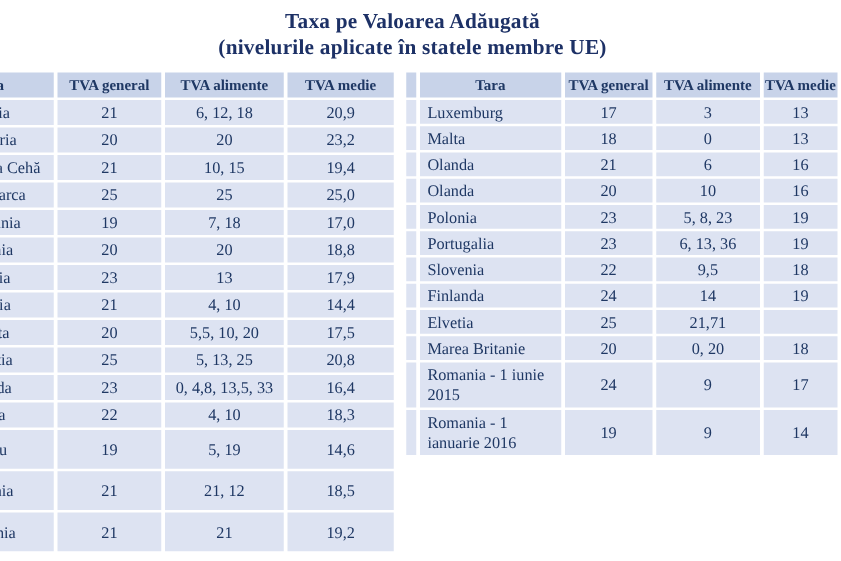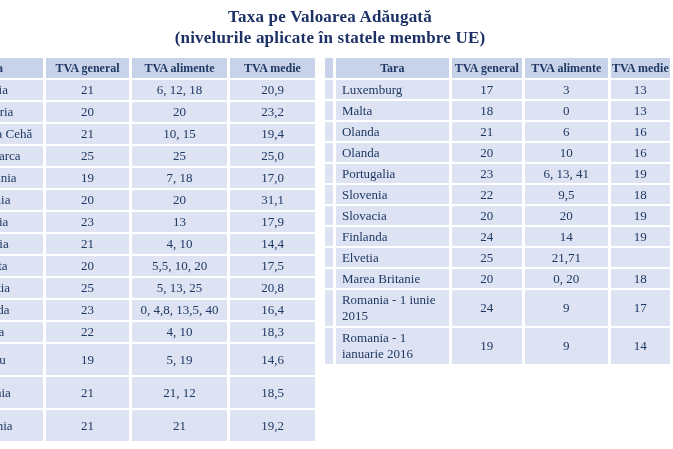--- a/index.html
+++ b/index.html
@@ -118,21 +118,21 @@
         <tr>
           <td class="name">Germania</td>
           <td>19</td>
           <td>7, 18</td>
           <td>17,0</td>
         </tr>
         <tr>
           <td class="name">Estonia</td>
           <td>20</td>
           <td>20</td>
-          <td>31,1</td>
+          <td>18,8</td>
         </tr>
         <tr>
           <td class="name">Grecia</td>
           <td>23</td>
           <td>13</td>
           <td>17,9</td>
         </tr>
         <tr>
           <td class="name">Spania</td>
           <td>21</td>
@@ -147,21 +147,21 @@
         </tr>
         <tr>
           <td class="name">Croatia</td>
           <td>25</td>
           <td>5, 13, 25</td>
           <td>20,8</td>
         </tr>
         <tr>
           <td class="name">Irlanda</td>
           <td>23</td>
-          <td>0, 4,8, 13,5, 40</td>
+          <td>0, 4,8, 13,5, 33</td>
           <td>16,4</td>
         </tr>
         <tr>
           <td class="name">Italia</td>
           <td>22</td>
           <td>4, 10</td>
           <td>18,3</td>
         </tr>
         <tr class="tall">
           <td class="name">Cipru</td>
@@ -225,41 +225,41 @@
         </tr>
         <tr>
           <td class="sliver"></td>
           <td class="name">Olanda</td>
           <td>20</td>
           <td>10</td>
           <td>16</td>
         </tr>
         <tr>
           <td class="sliver"></td>
+          <td class="name">Polonia</td>
+          <td>23</td>
+          <td>5, 8, 23</td>
+          <td>19</td>
+        </tr>
+        <tr>
+          <td class="sliver"></td>
           <td class="name">Portugalia</td>
           <td>23</td>
-          <td>6, 13, 41</td>
+          <td>6, 13, 36</td>
           <td>19</td>
         </tr>
         <tr>
           <td class="sliver"></td>
           <td class="name">Slovenia</td>
           <td>22</td>
           <td>9,5</td>
           <td>18</td>
         </tr>
         <tr>
           <td class="sliver"></td>
-          <td class="name">Slovacia</td>
-          <td>20</td>
-          <td>20</td>
-          <td>19</td>
-        </tr>
-        <tr>
-          <td class="sliver"></td>
           <td class="name">Finlanda</td>
           <td>24</td>
           <td>14</td>
           <td>19</td>
         </tr>
         <tr>
           <td class="sliver"></td>
           <td class="name">Elvetia</td>
           <td>25</td>
           <td>21,71</td>

